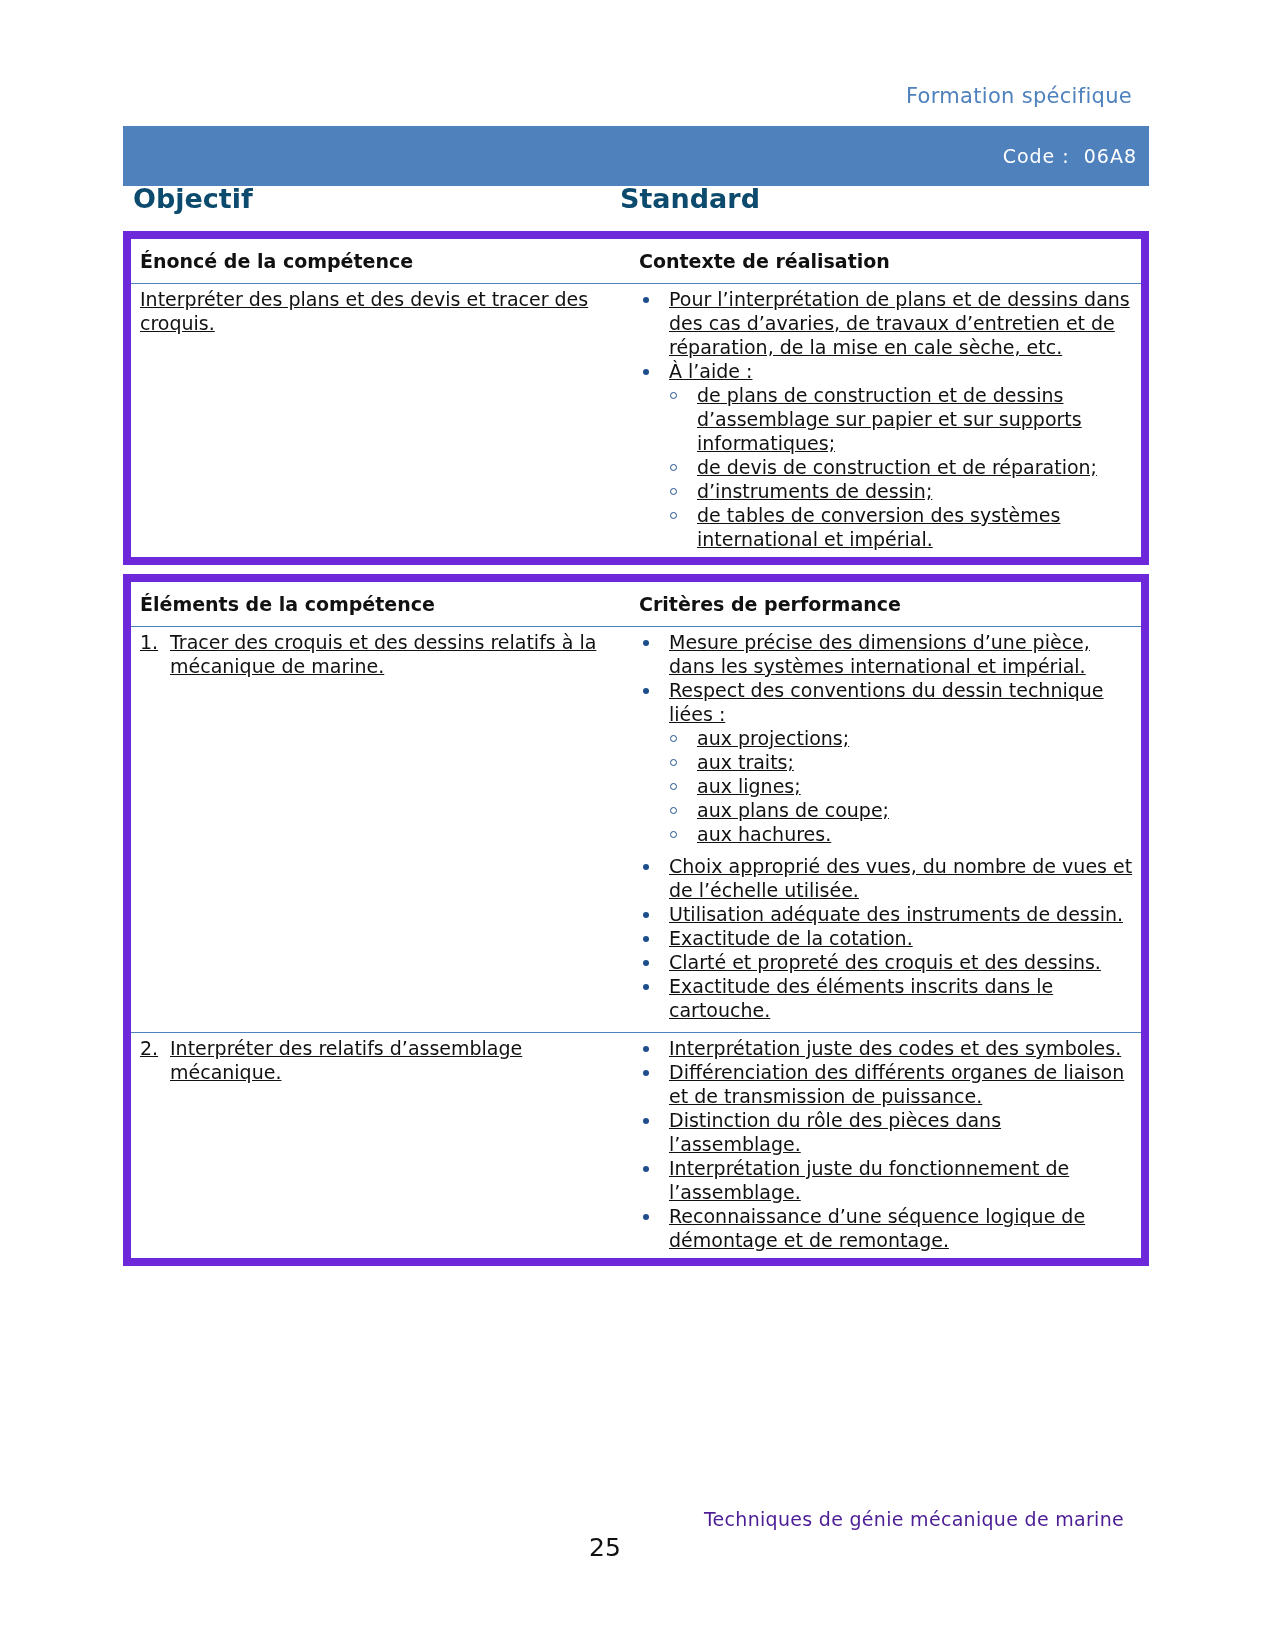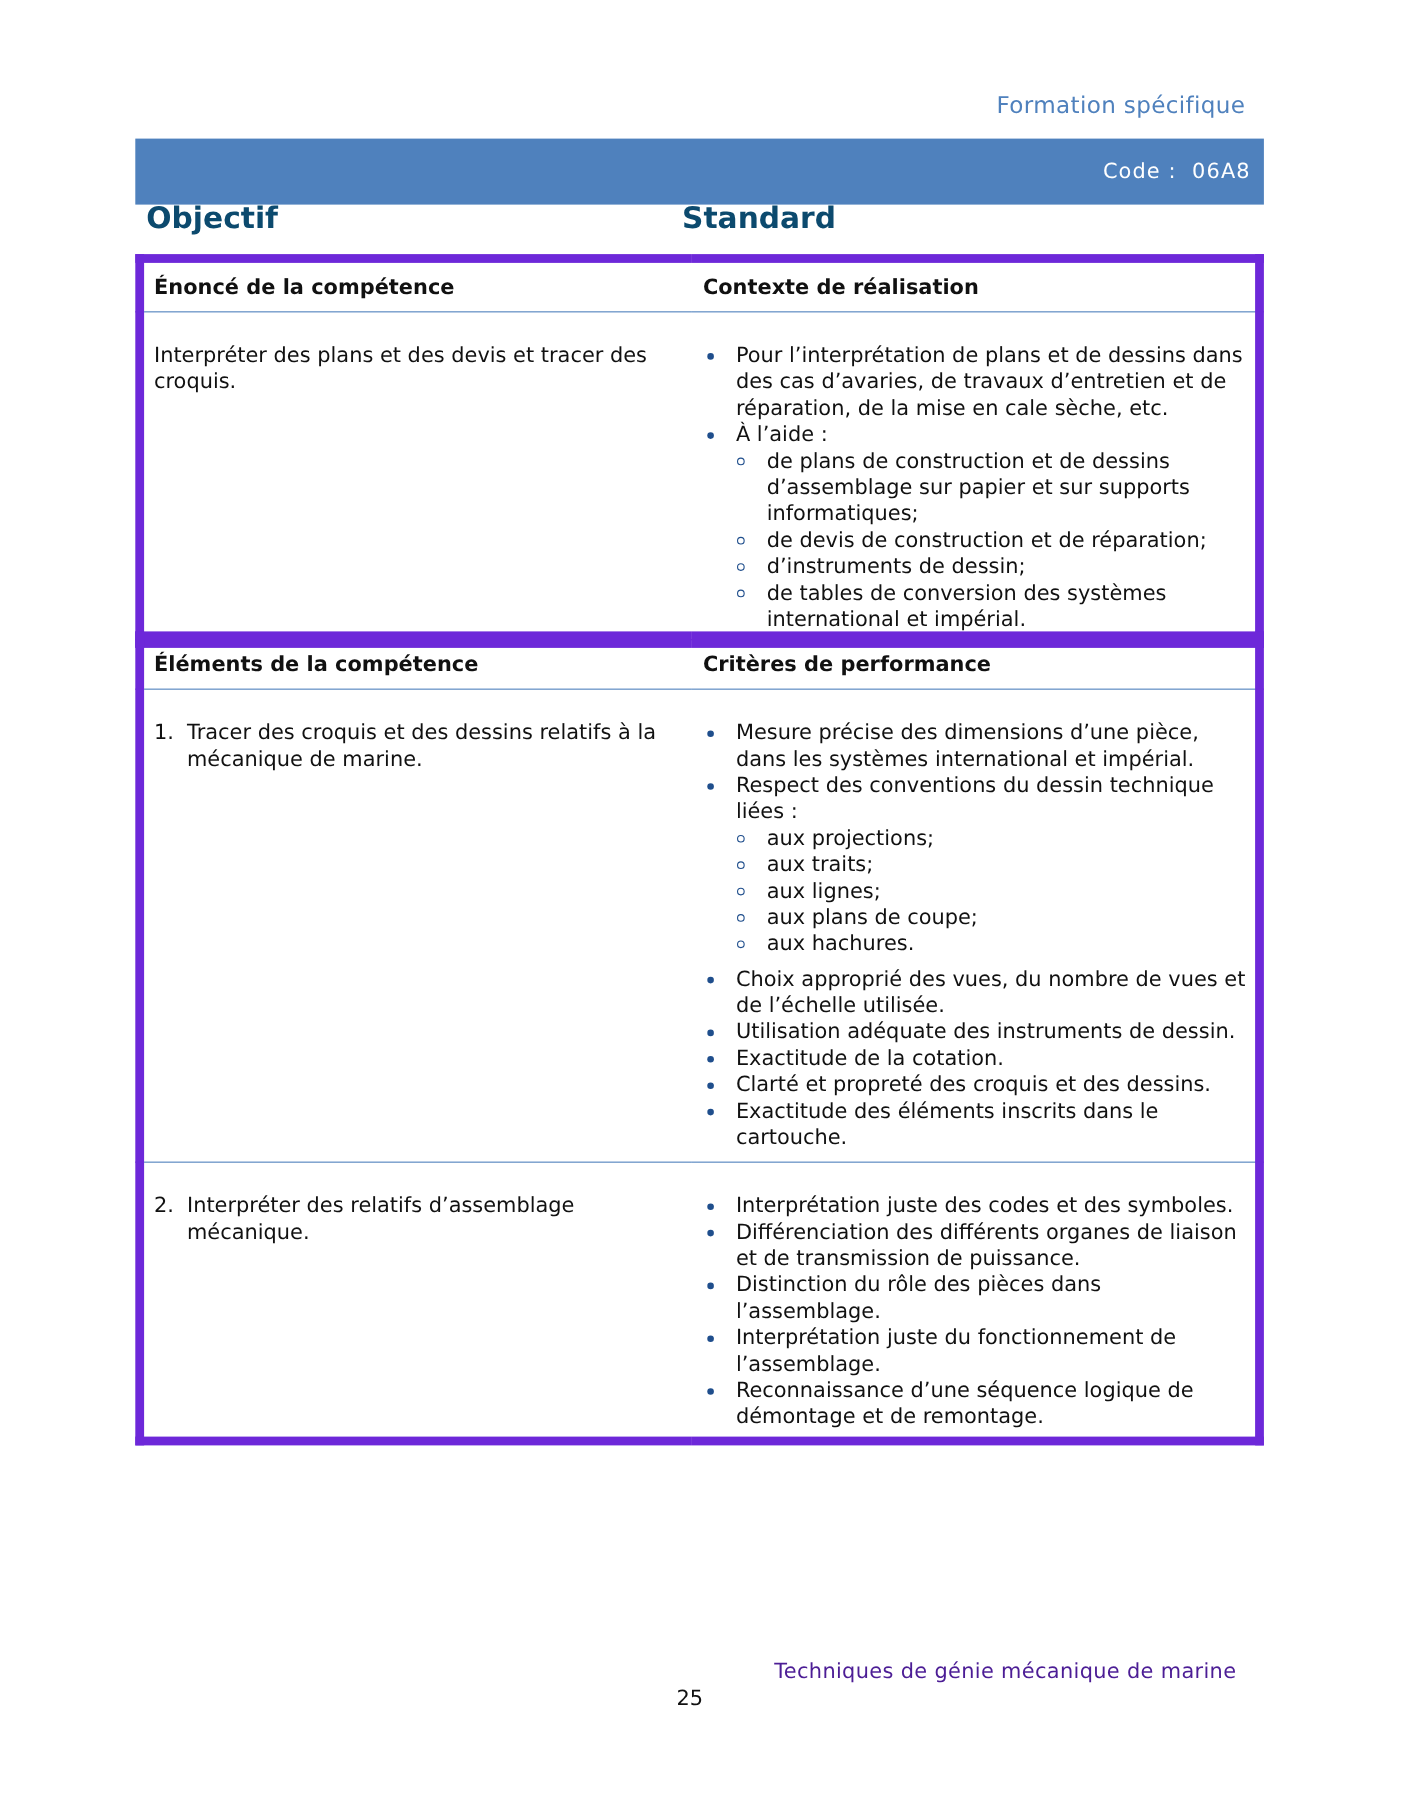--- a/index.html
+++ b/index.html
@@ -13,35 +13,35 @@
   .sec { position:absolute; top:183px; font-size:27px; font-weight:bold; color:#0c4a6e; }
   .sec.obj { left:133px; }
   .sec.std { left:620px; }
   table.comp { position:absolute; left:123px; width:1026px; border-collapse:collapse;
                border:8px solid #6d28d9; table-layout:fixed; }
   table.comp td { vertical-align:top; padding:0; font-size:19px; line-height:24px; }
   table.comp col.c1 { width:502px; }
   table.comp tr.head td { font-weight:bold; height:44px; vertical-align:middle; border-bottom:1.5px solid #4f81bd; }
   table.comp tr.head td.l { padding-left:9px; }
   table.comp tr.head td.r { padding-left:10px; }
-  table.comp tr.row > td { padding-top:27px; padding-bottom:6px; }
+  table.comp tr.row > td { padding-top:3px; padding-bottom:6px;text-decoration:underline; }
   table.comp tr.row.sep > td { border-bottom:1.5px solid #4f81bd; }
   td.l .txt { padding-left:9px; padding-right:20px; }
   .numitem { display:flex; padding-left:9px; padding-right:20px; }
   .numitem .n { width:30px; flex:none; }
   ul.b1 { list-style:none; margin:0; padding:0; }
   ul.b1 > li { position:relative; padding-left:40px; padding-right:8px; }
   ul.b1 > li > .dot { position:absolute; left:14px; top:10px; width:6px; height:6px; border-radius:50%; background:#1f4e8c; }
   ul.b2 { list-style:none; margin:0; padding:0; }
   ul.b2 > li { position:relative; padding-left:40px; margin-left:0; }
   ul.b2 > li > .circ { position:absolute; left:13px; top:9px; width:7px; height:7px; border-radius:50%; border:1px solid #1f4e8c; box-sizing:border-box; }
   ul.b1 > li.nested { padding-left:0; }
   ul.b1 > li.nested ul.b2 { margin-left:28px; }
   .footer { position:absolute; right:151px; top:1508px; font-size:19px; color:#4c1d95; letter-spacing:0.3px; }
-  .pageno { position:absolute; left:615px; top:1533px; font-size:19px; color:#111; }
+  .pageno { position:absolute; left:589px; top:1533px; font-size:25px; color:#111; }
 </style>
 </head>
 <body>
 
 <div class="hdr-title">Formation spécifique</div>
 
 <div class="code-band">
   <span class="lbl">Code :</span>
   <span>06A8</span>
 </div>

